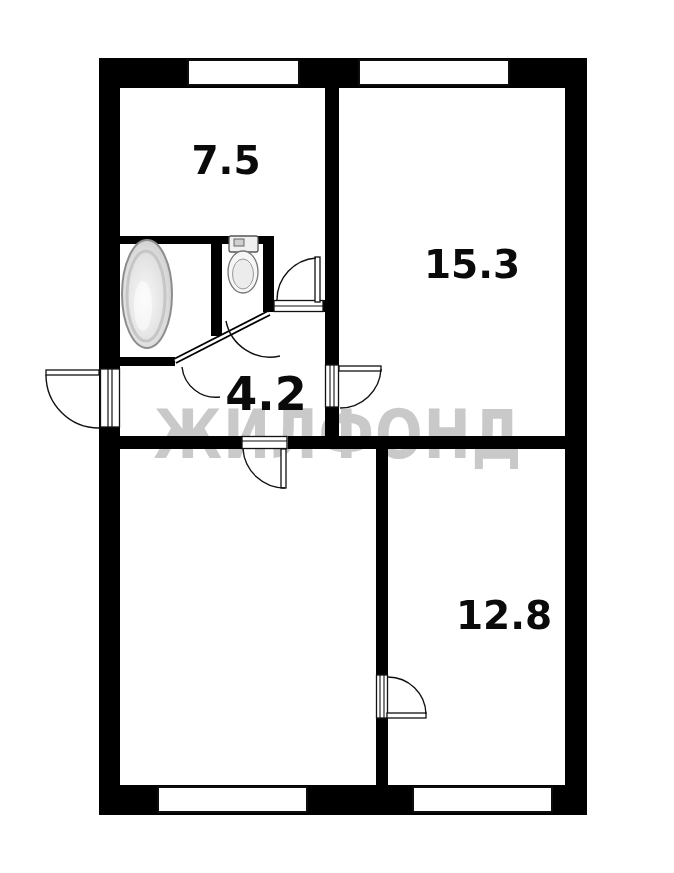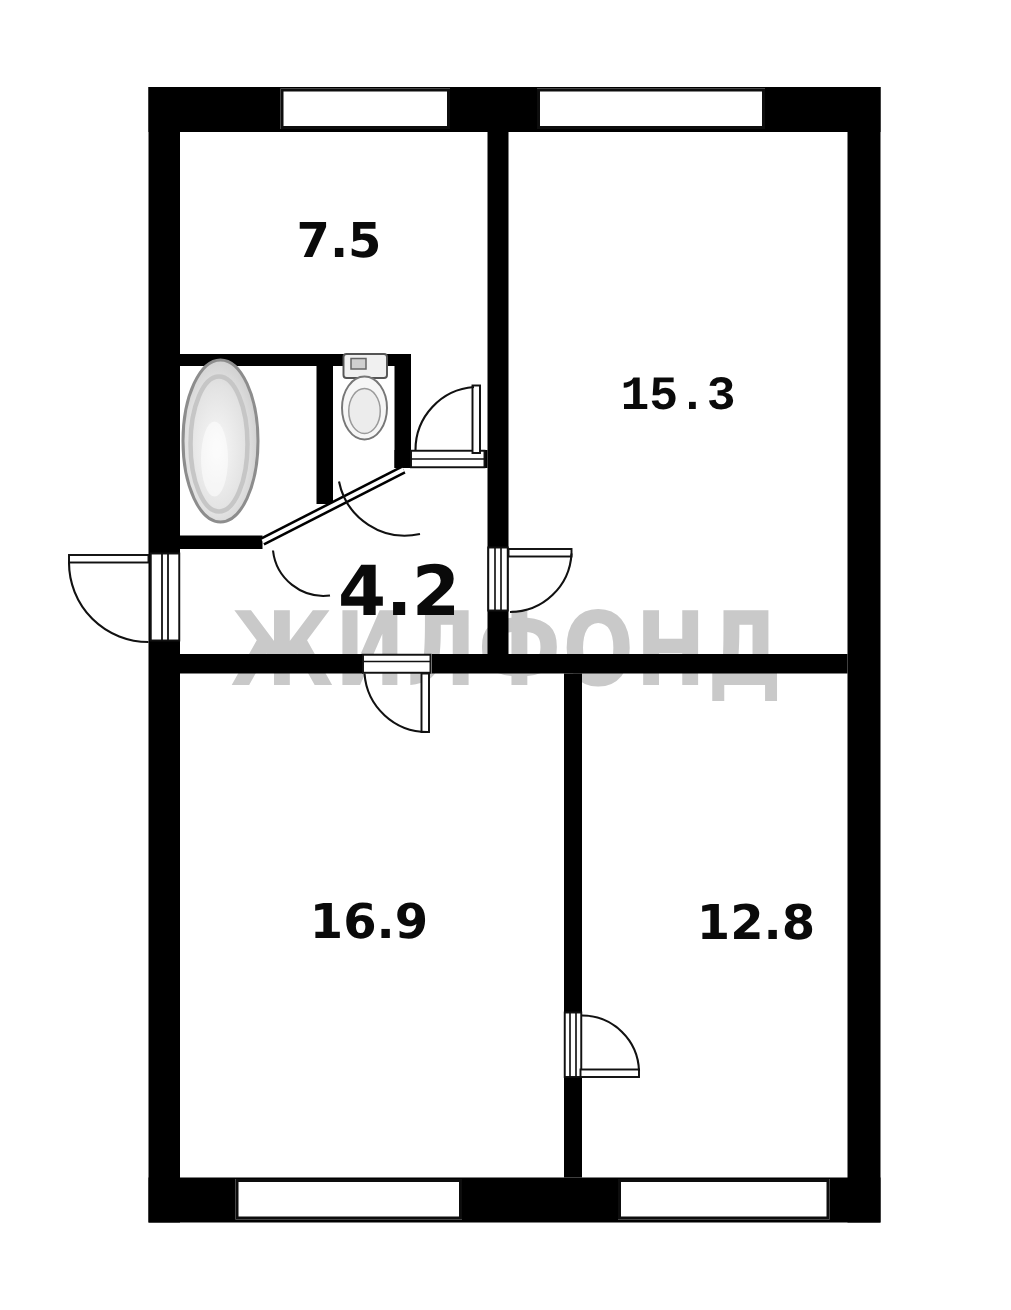--- a/index.html
+++ b/index.html
@@ -4,21 +4,21 @@
 <style>
   html,body{margin:0;padding:0;background:#ffffff;}
   #canvas{
     position:relative;width:674px;height:873px;background:#ffffff;overflow:hidden;
     font-family:"DejaVu Sans","Liberation Sans",sans-serif;
   }
   .wall{position:absolute;background:#000000;z-index:2;}
   .window{position:absolute;background:#ffffff;border:2px solid #0d0d0d;box-sizing:border-box;z-index:3;}
   .room-label{
     position:absolute;transform:translate(-50%,-50%);
-    font-weight:bold;font-size:32px;color:#0a0a0a;letter-spacing:0px;z-index:5;white-space:nowrap;
+    font-weight:bold;font-size:39px;color:#0a0a0a;letter-spacing:0px;z-index:5;white-space:nowrap;
   }
   .label-mid{font-size:46px;}
   #watermark{
     position:absolute;left:338px;top:434px;
     transform:translate(-50%,-50%) scale(1.0,1.22);
     font-weight:bold;font-size:56px;letter-spacing:1px;color:#c9c9c9;z-index:1;white-space:nowrap;
   }
   #fixtures-doors{position:absolute;left:0;top:0;z-index:4;}
 </style>
 </head>
@@ -111,18 +111,17 @@
 
     <g>
       <rect x="229" y="236" width="29" height="16" rx="2" fill="#f0f0f0" stroke="#555" stroke-width="1.3"></rect>
       <rect x="234" y="239" width="10" height="7" fill="#cfcfcf" stroke="#666" stroke-width="1"></rect>
       <ellipse cx="243" cy="272" rx="15" ry="21" fill="#f6f6f6" stroke="#777" stroke-width="1.3"></ellipse>
       <ellipse cx="243" cy="274" rx="10.5" ry="15" fill="#ececec" stroke="#9a9a9a" stroke-width="1"></ellipse>
     </g>
   </svg>
 
   <div class="room-label" style="left:226px;top:160px;">7.5</div>
-  <div class="room-label" style="left:452px;top:264px;font-family:Liberation Mono, monospace;">15.3</div>
+  <div class="room-label" style="left:472px;top:264px;">15.3</div>
   <div class="room-label label-mid" style="left:266px;top:394px;">4.2</div>
-  <div class="room-label" style="left:246px;top:614px;">16.9</div>
   <div class="room-label" style="left:504px;top:615px;">12.8</div>
 
 </div>
 
 </body></html>

